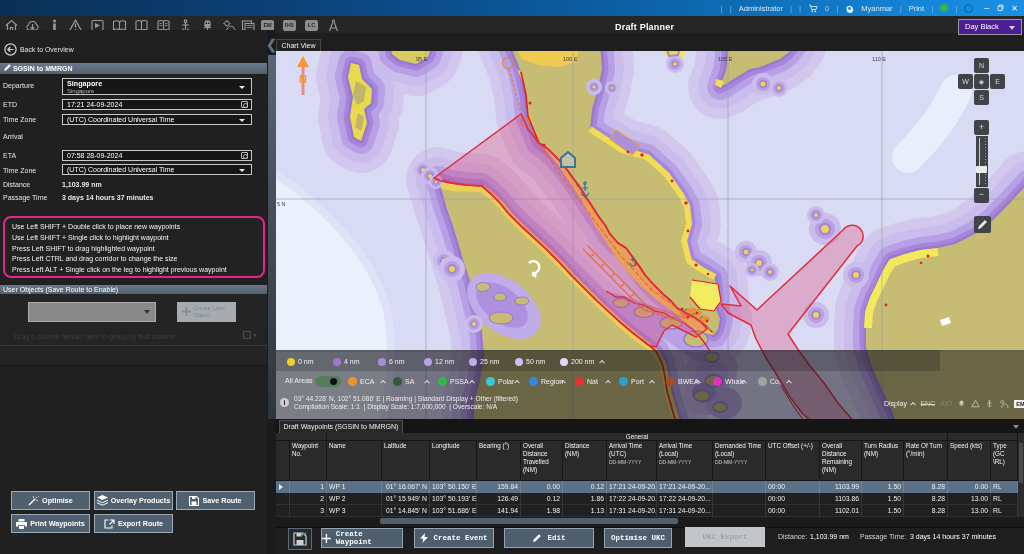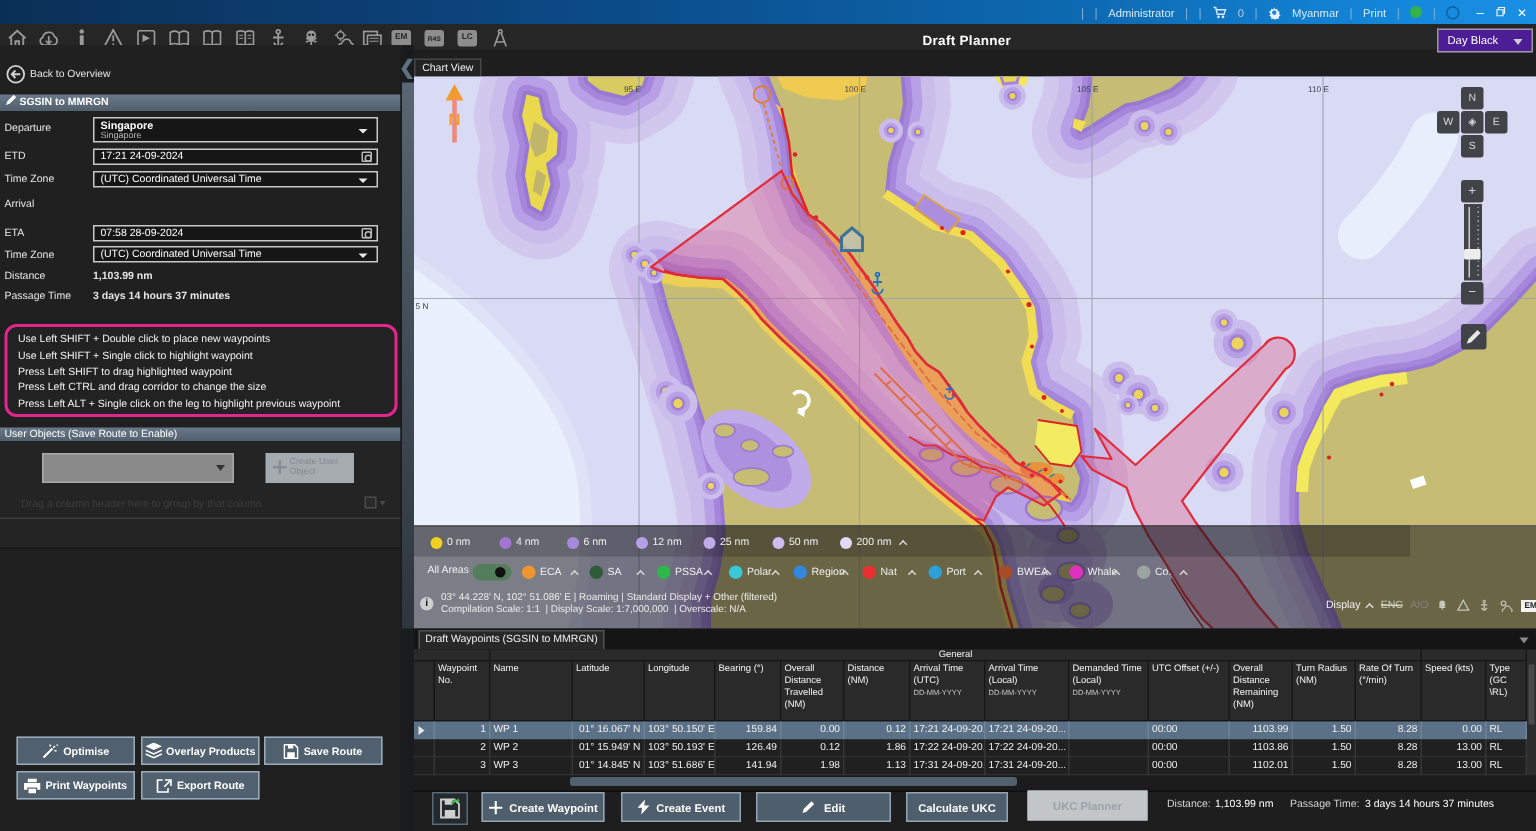--- a/index.html
+++ b/index.html
@@ -23,21 +23,21 @@
 .cal{position:absolute;right:3px;top:1px;width:7px;height:7px;border:1px solid #bbb;border-radius:1px;}.cal:after{content:"";position:absolute;left:1px;top:1px;width:3px;height:3px;border:1px solid #bbb;border-radius:50%;}
 .btn{position:absolute;background:#50606e;border:1px solid #9aaab8;color:#fff;font-size:7.2px;font-weight:bold;display:flex;align-items:center;justify-content:center;gap:3px;white-space:nowrap;}
 
 #mapwrap{left:276px;top:51px;width:748px;height:368px;background:#d9daf4;overflow:hidden;}
 .mbtn{position:absolute;background:#404449;border-radius:2px;color:#d5d8dc;font-size:7px;text-align:center;}
 .ch{display:inline-block;width:3.5px;height:3.5px;border:solid #d8d8d8;border-width:1.2px 0 0 1.2px;transform:rotate(45deg) translateY(1px);}
 
 #bp{left:276px;top:419px;width:748px;height:135px;background:#1b1b1b;}
 .hcell{position:absolute;background:#2a2a2a;border-right:1px solid #161616;border-bottom:1px solid #161616;color:#f5f5f5;font-size:6.3px;padding:1px 2px;line-height:1.25;}
 .rcell{position:absolute;font-size:6.8px;color:#f0f0f0;padding:0 2px;line-height:12px;white-space:nowrap;overflow:hidden;}
-.bbtn{position:absolute;background:#4e5e6c;border:1px solid #93a4b2;color:#fff;font-size:7.5px;font-weight:bold;display:flex;align-items:center;justify-content:center;gap:5px;}
+.bbtn{position:absolute;background:#4e5e6c;border:1px solid #93a4b2;color:#fff;font-size:7.5px;font-weight:bold;display:flex;align-items:center;justify-content:center;gap:5px;font-family:Liberation Mono, monospace;}
 </style></head>
 <body>
 <div id="app">
 
 <div class="abs titlebar">
  <div class="tb-right">
   <span class="tb-sep">|</span>
         <span class="tb-sep">|</span>
   <span>Administrator</span>
         <span class="tb-sep">|</span>
@@ -686,20 +686,20 @@
         </svg></div>
 <div class="bbtn" style="left:45px;top:109px;width:82px;height:20px;"><svg width="9" height="9" viewBox="0 0 9 9">
           <path d="M4.5 0v9M0 4.5h9" stroke="#fff" stroke-width="1.4"></path>
         </svg>Create Waypoint</div>
 <div class="bbtn" style="left:138px;top:109px;width:80px;height:20px;"><svg width="8" height="10" viewBox="0 0 8 10">
           <path d="M5 0L0 5.5h3L2.5 10 8 4H4.5z" fill="#fff"></path>
         </svg>Create Event</div>
 <div class="bbtn" style="left:228px;top:109px;width:90px;height:20px;"><svg width="10" height="10" viewBox="0 0 10 10">
           <path d="M1 9l.8-2.6L7 1.2l1.8 1.8L3.6 8.2z" fill="#fff"></path>
         </svg>Edit</div>
-<div class="bbtn" style="left:328px;top:109px;width:68px;height:20px;">Calculate UKC</div>
-<div class="bbtn" style="left:409px;top:108px;width:80px;height:20px;background:#c3c6c9;border:1px solid #c3c6c9;color:#9aa3ab;">UKC Planner</div>
+<div class="bbtn" style="left:328px;top:109px;width:68px;height:20px;">Optimise UKC</div>
+<div class="bbtn" style="left:409px;top:108px;width:80px;height:20px;background:#c3c6c9;border:1px solid #c3c6c9;color:#9aa3ab;">UKC Export</div>
 <div style="position:absolute;left:502px;top:114px;color:#d5d5d5;font-size:7px;">Distance:</div>
 <div style="position:absolute;left:534px;top:114px;color:#fff;font-size:7px;">1,103.99 nm</div>
 <div style="position:absolute;left:584px;top:114px;color:#d5d5d5;font-size:7px;">Passage Time:</div>
 <div style="position:absolute;left:634px;top:114px;color:#fff;font-size:7px;">3 days 14 hours 37 minutes</div>
 </div>
 </div>
 
 </body></html>

